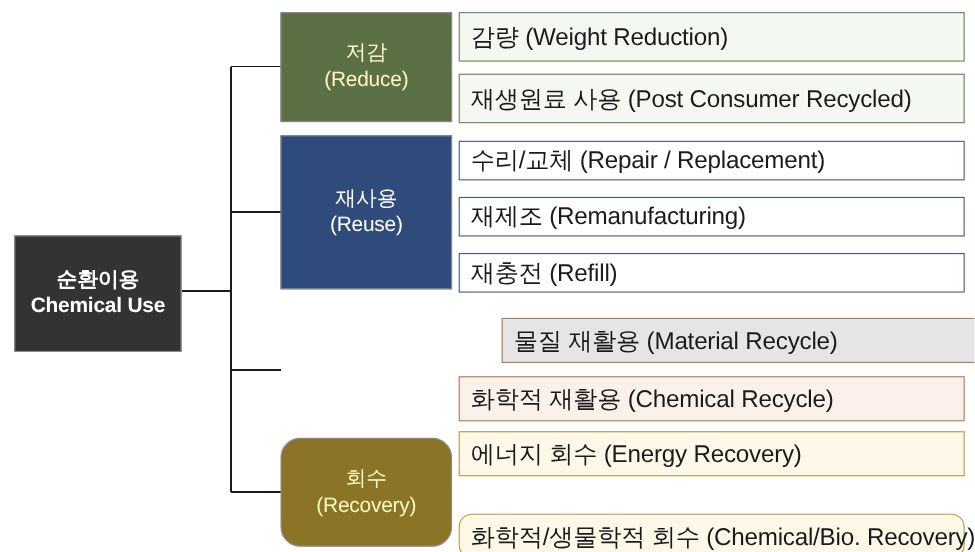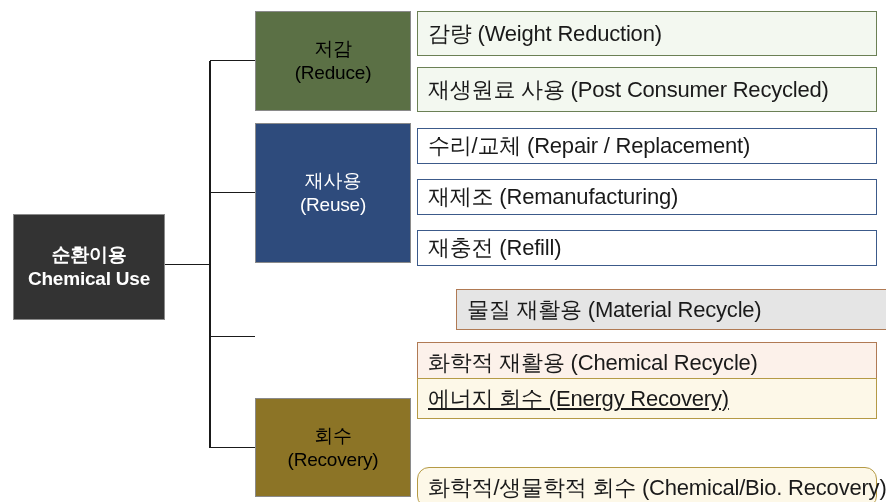--- a/index.html
+++ b/index.html
@@ -75,21 +75,21 @@
       <path d="M210,336.5 L255,336.5"></path>
       <path d="M210,447.5 L255,447.5"></path>
     </g>
   </svg>
 
   <div class="root-node" style="background: rgb(51, 51, 51); color: rgb(255, 255, 255); font-weight: bold;">
     <span class="ln">순환이용</span>
     <span class="ln">Chemical Use</span>
   </div>
 
-  <div class="cat-node" id="cat-reduce" style="top: 11px; height: 100px; background: rgb(91, 112, 69); border-color: rgb(138, 138, 138); color: #000000;">
+  <div class="cat-node" id="cat-reduce" style="top: 11px; height: 100px; background: rgb(91, 112, 69); border-color: rgb(138, 138, 138); color: #fef9c3;">
     <span class="ln">저감</span>
     <span class="ln">(Reduce)</span>
   </div>
   <div class="leaf-node" id="leaf-reduce-0" style="top: 11px; height: 45px; background: rgb(243, 248, 240); border-color: rgb(107, 128, 85);">
     <span>감량 (Weight Reduction)</span>
   </div>
   <div class="leaf-node" id="leaf-reduce-1" style="top: 67px; height: 45px; background: rgb(243, 248, 240); border-color: rgb(107, 128, 85);">
     <span>재생원료 사용 (Post Consumer Recycled)</span>
   </div>
 
@@ -107,24 +107,24 @@
     <span>재충전 (Refill)</span>
   </div>
 
   <div class="leaf-node" id="leaf-recycle-0" style="top: 289px; height: 41px; background: #e5e5e5; border-color: rgb(176, 122, 84); margin-left: 39px;">
     <span>물질 재활용 (Material Recycle)</span>
   </div>
   <div class="leaf-node" id="leaf-recycle-1" style="top: 342px; height: 41px; background: rgb(252, 241, 234); border-color: rgb(176, 122, 84);">
     <span>화학적 재활용 (Chemical Recycle)</span>
   </div>
 
-  <div class="cat-node" id="cat-recovery" style="top: 398px; height: 99px; background: rgb(140, 116, 38); border-color: rgb(138, 138, 138); color: #000000;">
+  <div class="cat-node" id="cat-recovery" style="top: 398px; height: 99px; background: rgb(140, 116, 38); border-color: rgb(138, 138, 138); color: #fef9c3; border-radius: 18px;">
     <span class="ln">회수</span>
     <span class="ln">(Recovery)</span>
   </div>
-  <div class="leaf-node" id="leaf-recovery-0" style="top: 378px; height: 41px; background: rgb(253, 248, 232); border-color: rgb(181, 154, 69); text-decoration: underline;">
+  <div class="leaf-node" id="leaf-recovery-0" style="top: 392px; height: 41px; background: rgb(253, 248, 232); border-color: rgb(181, 154, 69);">
     <span>에너지 회수 (Energy Recovery)</span>
   </div>
   <div class="leaf-node" id="leaf-recovery-1" style="top: 467px; height: 41px; background: rgb(253, 248, 232); border-color: rgb(181, 154, 69); border-radius: 12px;">
     <span>화학적/생물학적 회수 (Chemical/Bio. Recovery)</span>
   </div>
 
 </div>
 
 </body></html>

